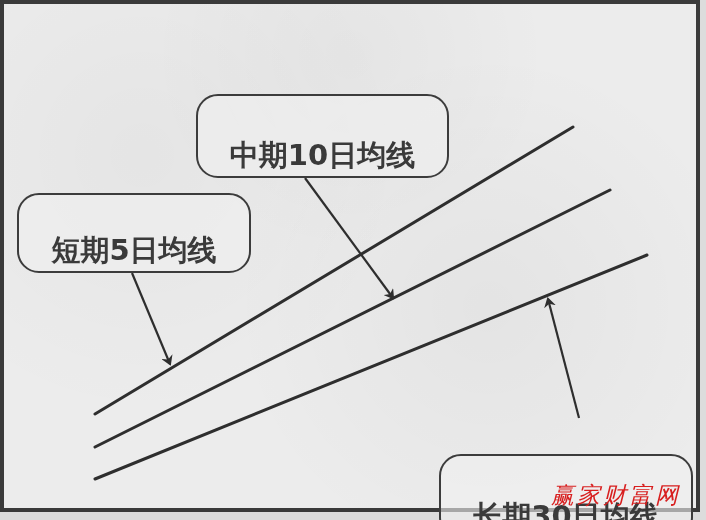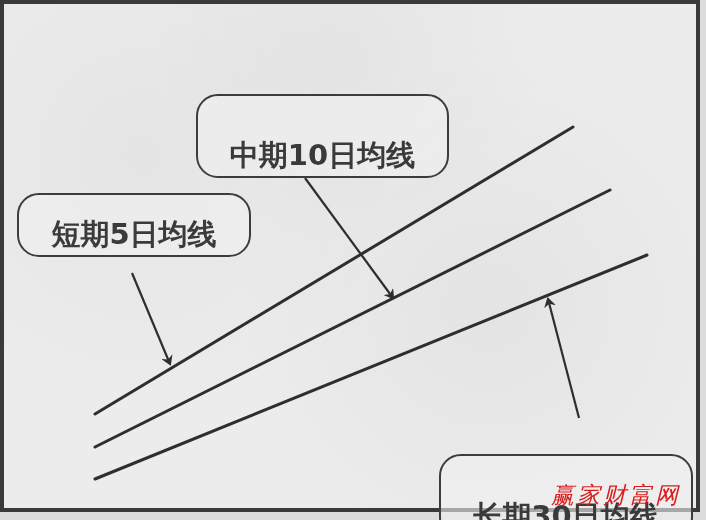--- a/index.html
+++ b/index.html
@@ -46,21 +46,21 @@
       <line x1="95" y1="479" x2="647" y2="255" stroke="#2e2e2e" stroke-width="3" stroke-linecap="round"></line>
     </g>
   <g id="ma-arrows">
       <line x1="132" y1="273" x2="170" y2="364" stroke="#2e2e2e" stroke-width="2.2" marker-end="url(#arrowhead)"></line>
       <line x1="305" y1="178" x2="393" y2="298" stroke="#2e2e2e" stroke-width="2.2" marker-end="url(#arrowhead)"></line>
       <line x1="579" y1="418" x2="548" y2="299" stroke="#2e2e2e" stroke-width="2.2" marker-end="url(#arrowhead)"></line>
     </g>
 </svg>
 
 <div id="label-layer">
-    <div class="label-box" style="left: 17px; top: 193px; width: 234px; height: 64px;">
+    <div class="label-box" style="left: 17px; top: 193px; width: 234px; height: 80px;">
       <span>短期5日均线</span>
     </div>
     <div class="label-box" style="left: 196px; top: 94px; width: 253px; height: 84px;">
       <span>中期10日均线</span>
     </div>
     <div class="label-box" style="left: 439px; top: 418px; width: 254px; height: 85px; margin-top: 36px;">
       <span>长期30日均线</span>
     </div>
   </div>
 

